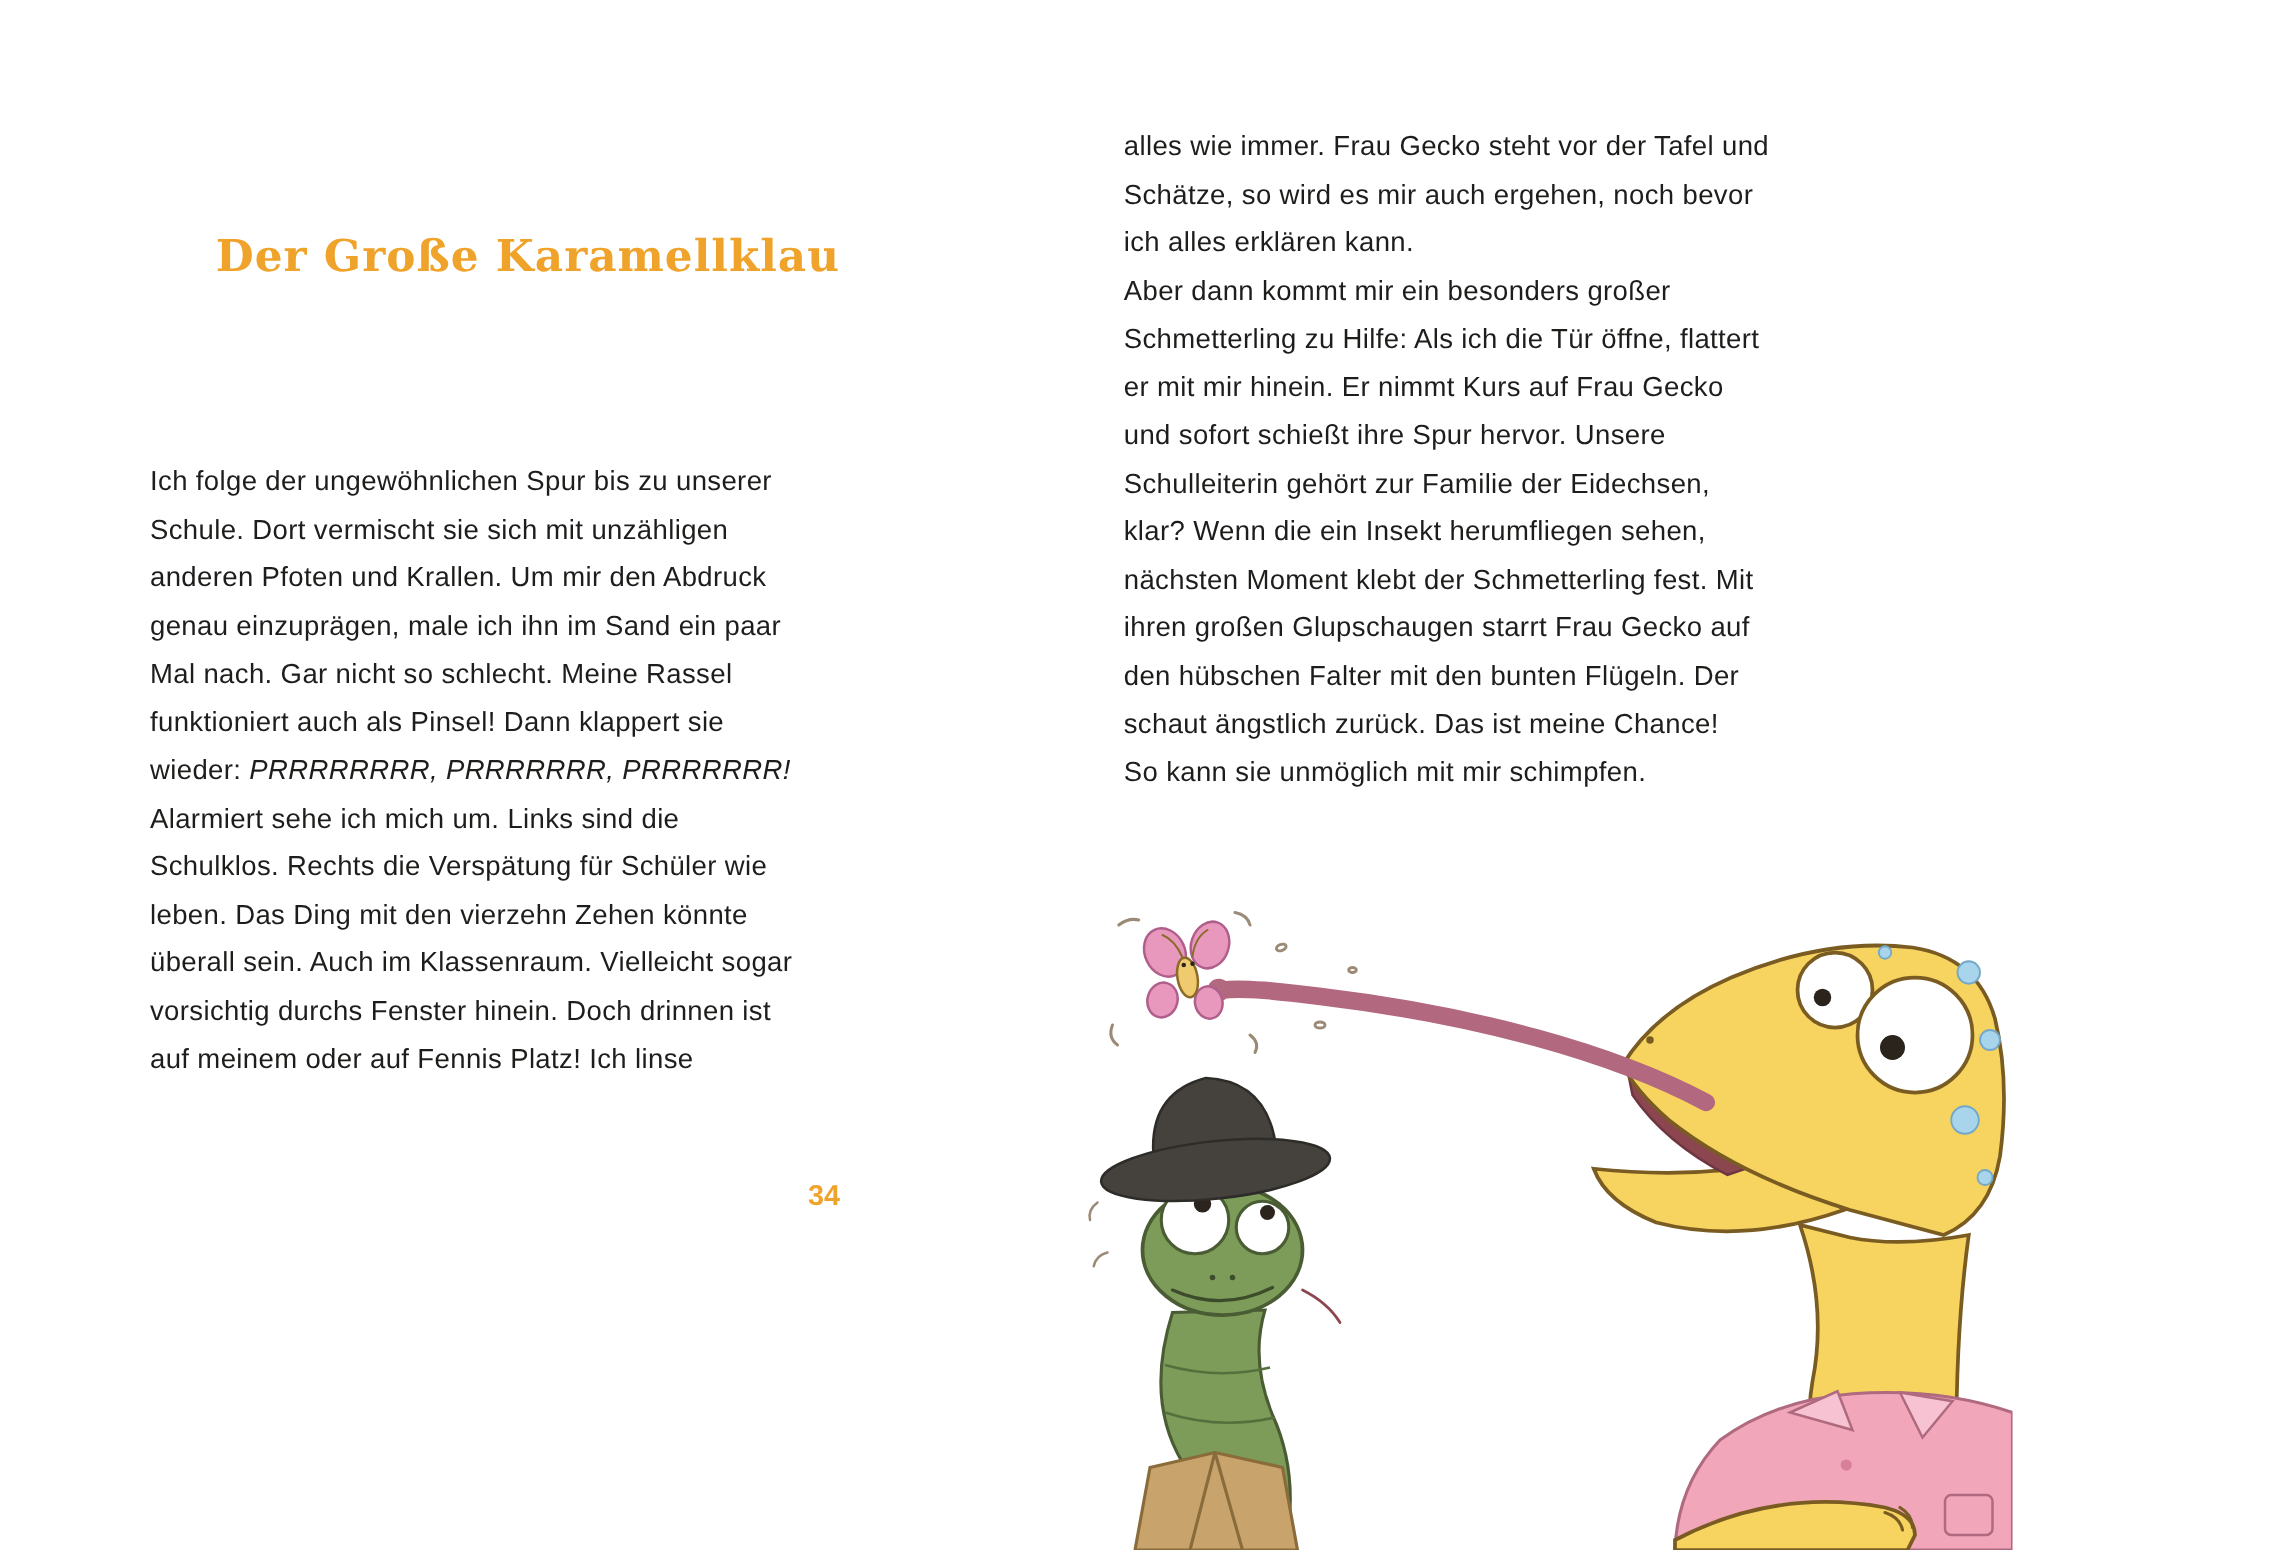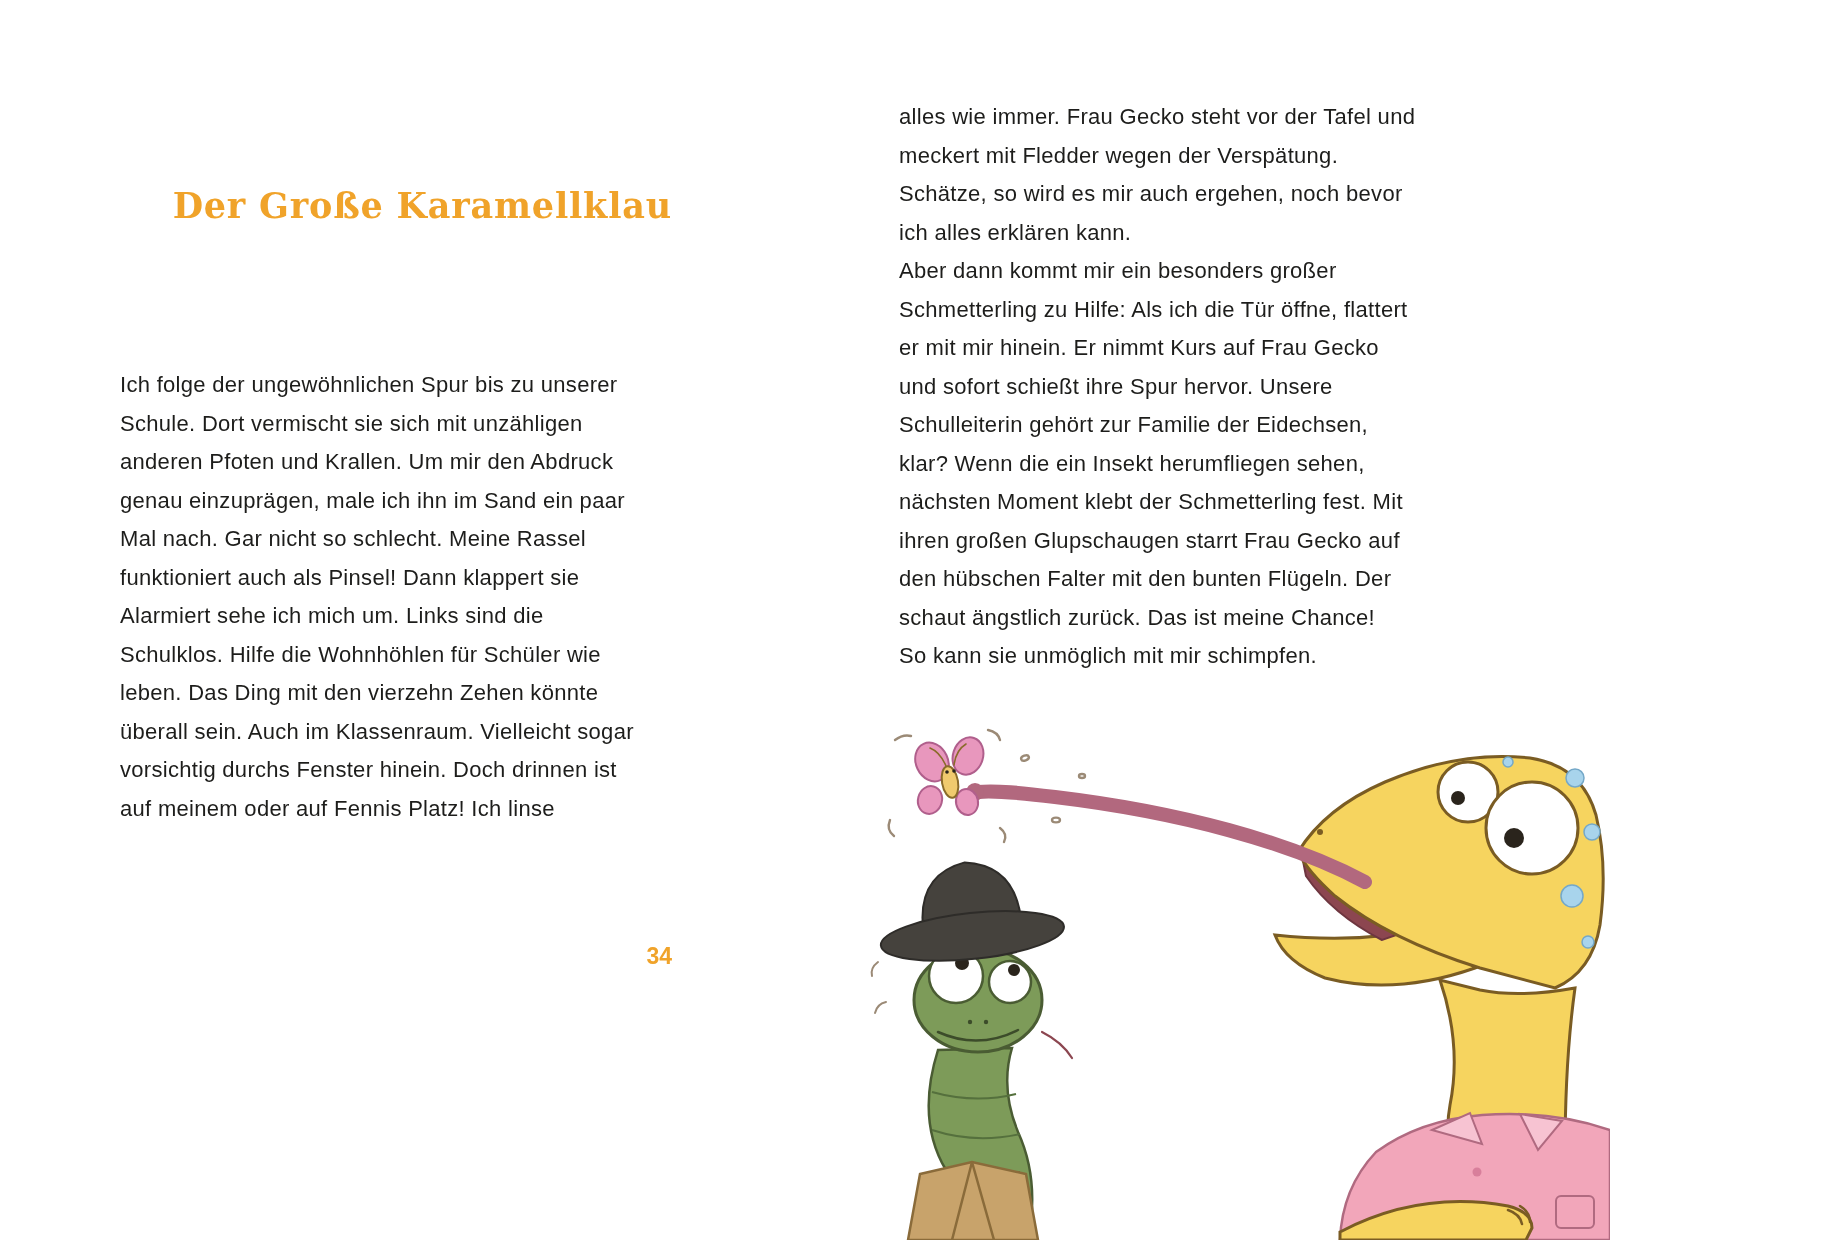--- a/index.html
+++ b/index.html
@@ -66,33 +66,33 @@
 
   <h1 class="chapter-title">Der Große Karamellklau</h1>
 
   <div class="text-block left-body">
       <div class="line"><span>Ich folge der ungewöhnlichen Spur bis zu unserer</span></div>
       <div class="line"><span>Schule. Dort vermischt sie sich mit unzähligen</span></div>
       <div class="line"><span>anderen Pfoten und Krallen. Um mir den Abdruck</span></div>
       <div class="line"><span>genau einzuprägen, male ich ihn im Sand ein paar</span></div>
       <div class="line"><span>Mal nach. Gar nicht so schlecht. Meine Rassel</span></div>
       <div class="line"><span>funktioniert auch als Pinsel! Dann klappert sie</span></div>
+      <div class="line"><span>wieder: </span><em>PRRRRRRRR, PRRRRRRR, PRRRRRRR!</em><span></span></div>
       <div class="line"><span>Alarmiert sehe ich mich um. Links sind die</span></div>
-      <div class="line"><span>Schulklos. Hilfe die Wohnhöhlen für Schüler wie</span></div>
+      <div class="line"><span>Schulklos. Rechts die Verspätung für Schüler wie</span></div>
       <div class="line"><span>leben. Das Ding mit den vierzehn Zehen könnte</span></div>
       <div class="line"><span>überall sein. Auch im Klassenraum. Vielleicht sogar</span></div>
       <div class="line"><span>vorsichtig durchs Fenster hinein. Doch drinnen ist</span></div>
       <div class="line"><span>auf meinem oder auf Fennis Platz! Ich linse</span></div>
     </div>
 
   <div class="page-number">34</div>
 
   <div class="text-block right-body">
       <div class="line"><span>alles wie immer. Frau Gecko steht vor der Tafel und</span></div>
-      <div class="line"><span>meckert mit Fledder wegen der Verspätung.</span></div>
       <div class="line"><span>Schätze, so wird es mir auch ergehen, noch bevor</span></div>
       <div class="line"><span>ich alles erklären kann.</span></div>
       <div class="line"><span>Aber dann kommt mir ein besonders großer</span></div>
       <div class="line"><span>Schmetterling zu Hilfe: Als ich die Tür öffne, flattert</span></div>
       <div class="line"><span>er mit mir hinein. Er nimmt Kurs auf Frau Gecko</span></div>
       <div class="line"><span>und sofort schießt ihre Spur hervor. Unsere</span></div>
       <div class="line"><span>Schulleiterin gehört zur Familie der Eidechsen,</span></div>
       <div class="line"><span>klar? Wenn die ein Insekt herumfliegen sehen,</span></div>
       <div class="line"><span>nächsten Moment klebt der Schmetterling fest. Mit</span></div>
       <div class="line"><span>ihren großen Glupschaugen starrt Frau Gecko auf</span></div>

